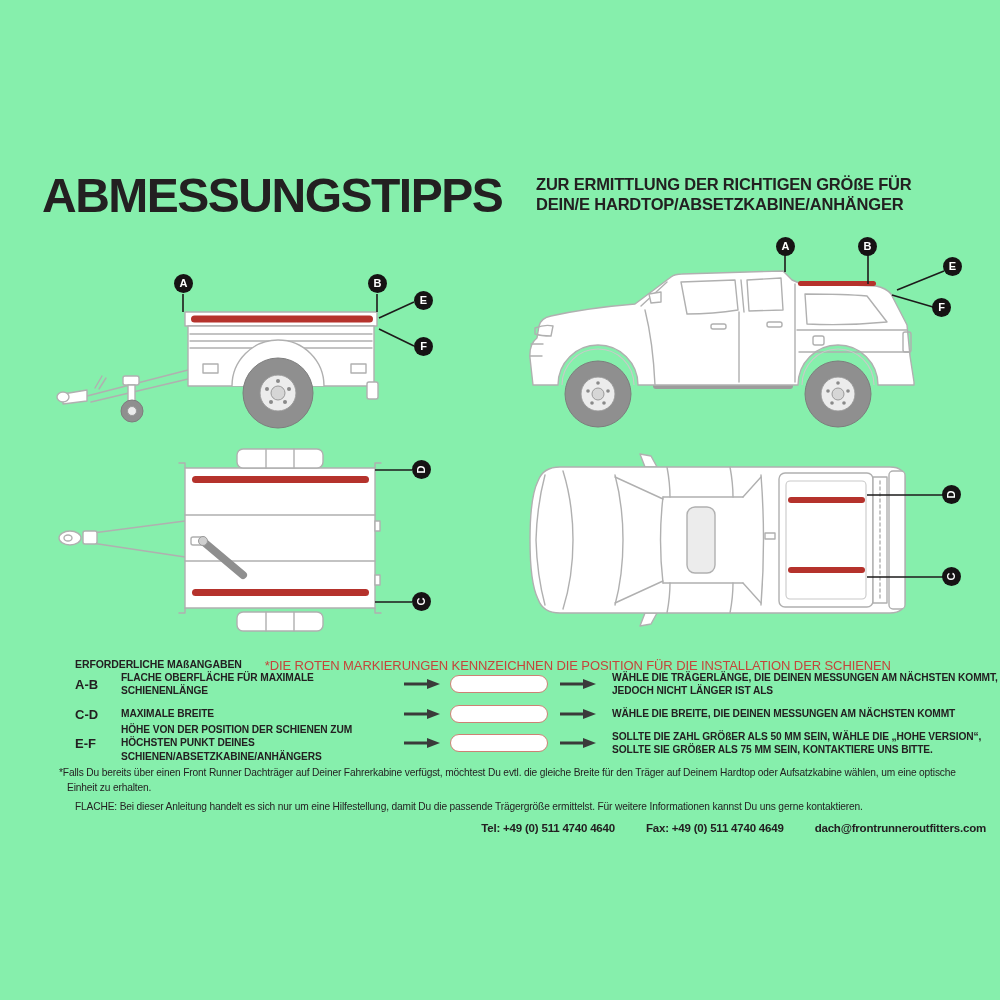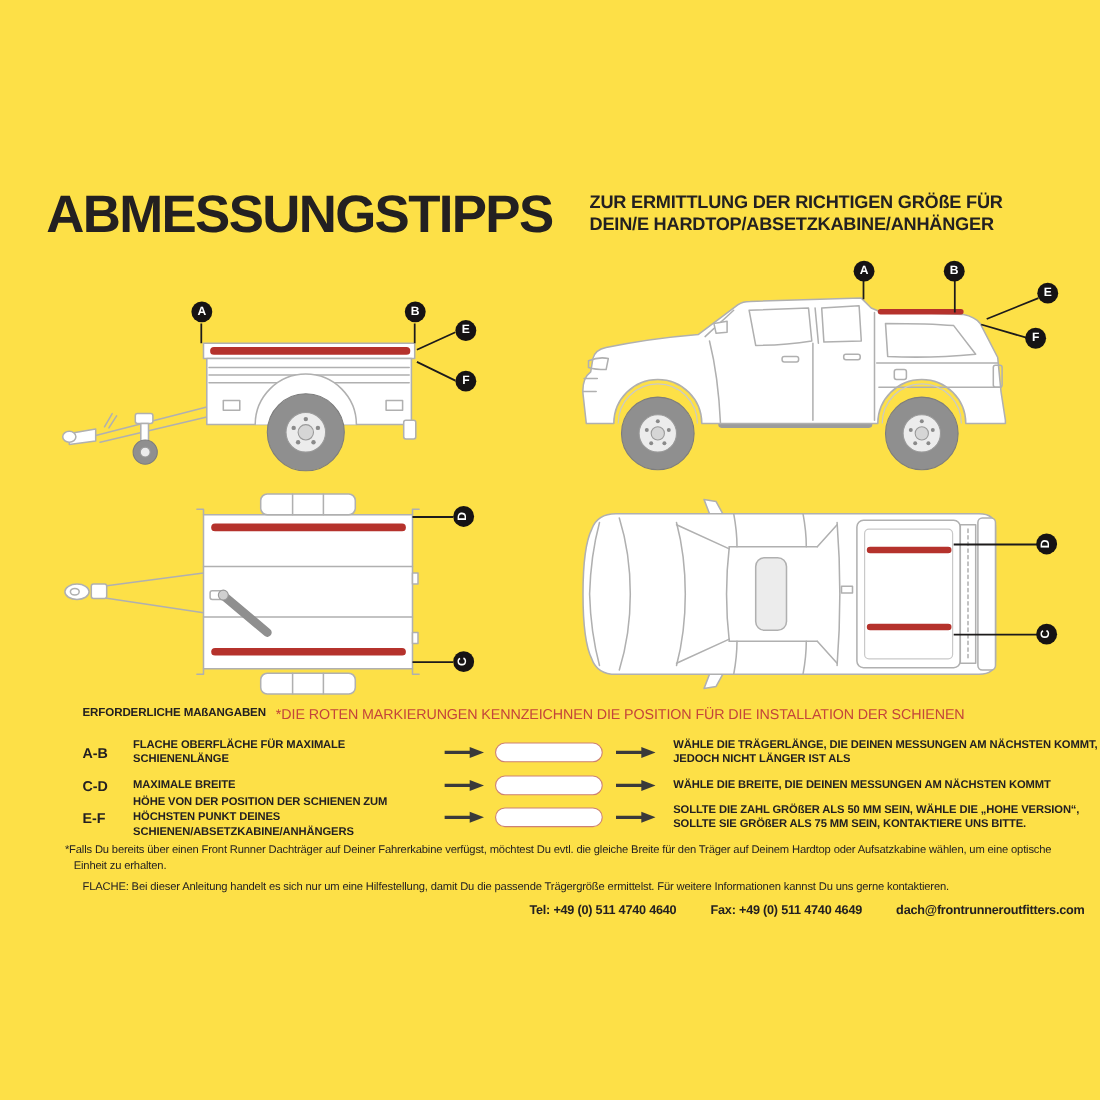--- a/index.html
+++ b/index.html
@@ -2,21 +2,21 @@
 <html style="--accent-red: #b5322c; --red-text: #c4453a; --ink: #232021; --line-gray: #b0b0b0; --pill-border: #cd8174;"><head>
 <meta charset="utf-8">
 <style>
   :root{
     --accent-red:#b5322c; --red-text:#c4453a; --ink:#232021;
     --line-gray:#b0b0b0; --pill-border:#cd8174;
   }
   *{margin:0;padding:0;box-sizing:border-box}
   html,body{background:#fff}
   body{font-family:"Liberation Sans",sans-serif;color:var(--ink)}
-  .page{position:relative;width:1000px;height:1000px;background:#fde047;overflow:hidden}
+  .page{position:relative;width:1000px;height:1000px;background:#86efac;overflow:hidden}
 
   .title{position:absolute;left:42px;top:168px;font-size:48px;font-weight:bold;
          letter-spacing:-1.5px;color:var(--ink);white-space:nowrap}
   .subtitle{position:absolute;left:536px;top:175px;font-size:16.5px;font-weight:bold;
             line-height:19.5px;letter-spacing:-0.2px;white-space:nowrap}
 
   .diagram{position:absolute}
   svg .ln{stroke:var(--line-gray);fill:none;stroke-width:1.4;stroke-linejoin:round;stroke-linecap:round}
   svg .lnf{stroke:var(--line-gray);fill:#fff;stroke-width:1.4;stroke-linejoin:round}
   svg .soft{stroke:#c9c9c9;fill:none;stroke-width:1.1}
@@ -24,21 +24,21 @@
   svg .tire{fill:#8f8f8f;stroke:#7d7d7d;stroke-width:1}
   svg .rim{fill:#ececec;stroke:#9a9a9a;stroke-width:1}
   svg .hub{fill:#d6d6d6;stroke:#9a9a9a;stroke-width:1}
   svg .dark{fill:#9c9c9c;stroke:none}
   svg .cl{stroke:#1d1b1b;stroke-width:1.6;fill:none}
 
   .badge{position:absolute;width:19px;height:19px;border-radius:50%;background:#161314;
          color:#fff;font-size:11px;font-weight:bold;line-height:19px;text-align:center;z-index:5}
   .badge.rot{transform:rotate(-90deg)}
 
-  .legend-head{position:absolute;left:75px;top:642px;display:flex;gap:9px;white-space:nowrap}
+  .legend-head{position:absolute;left:75px;top:658px;display:flex;gap:23px;white-space:nowrap}
   .legend-head .black{font-size:10.5px;font-weight:bold;letter-spacing:-0.1px}
   .legend-head .red{font-size:13px;font-weight:normal;color:var(--red-text);letter-spacing:-0.1px}
 
   .mrow{position:absolute;left:75px;display:flex;align-items:center}
   .mrow .rng{width:46px;font-size:13px;font-weight:bold;flex:none}
   .mrow .desc{width:283px;font-size:10.2px;font-weight:bold;line-height:13.5px;
               letter-spacing:-0.1px;padding-right:6px;flex:none}
   .arrow{flex:none;display:block}
   .pill{flex:none;width:98px;height:18px;border:1.5px solid var(--pill-border);
         border-radius:10px;background:#fff;margin:0 12px 0 10px}

